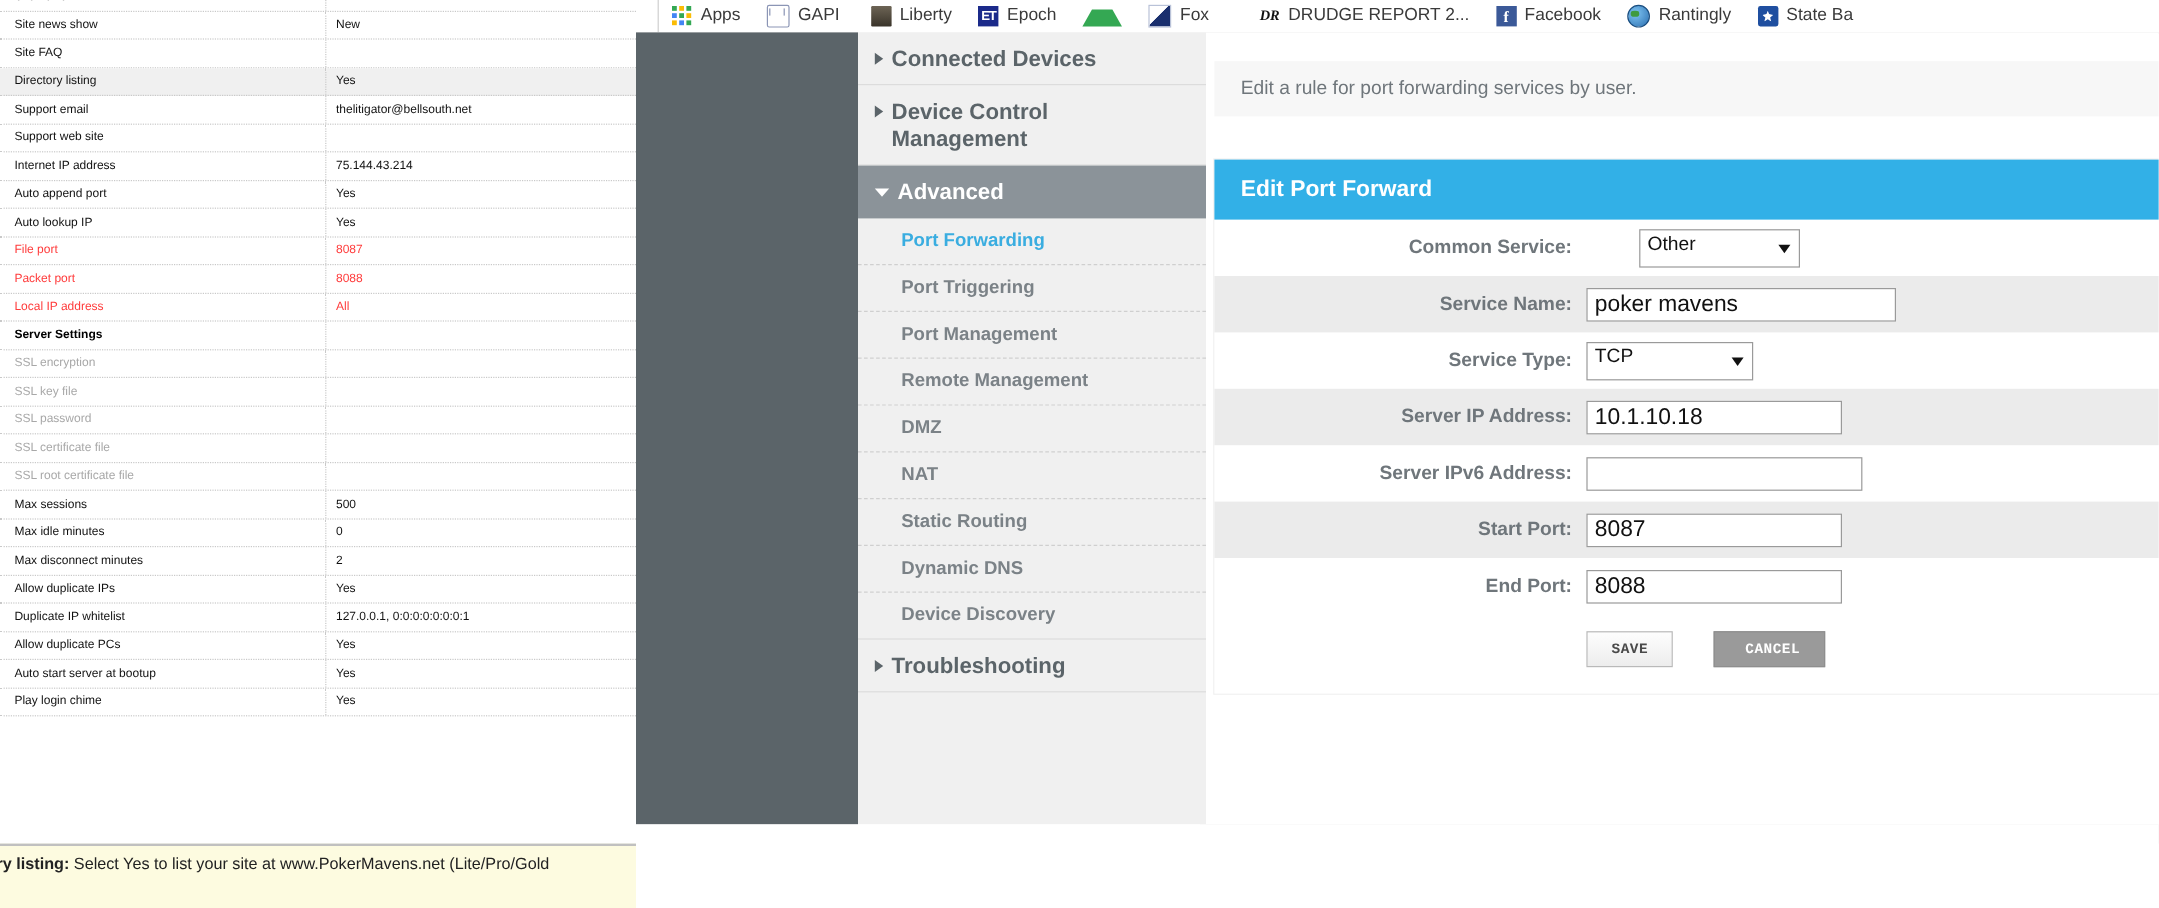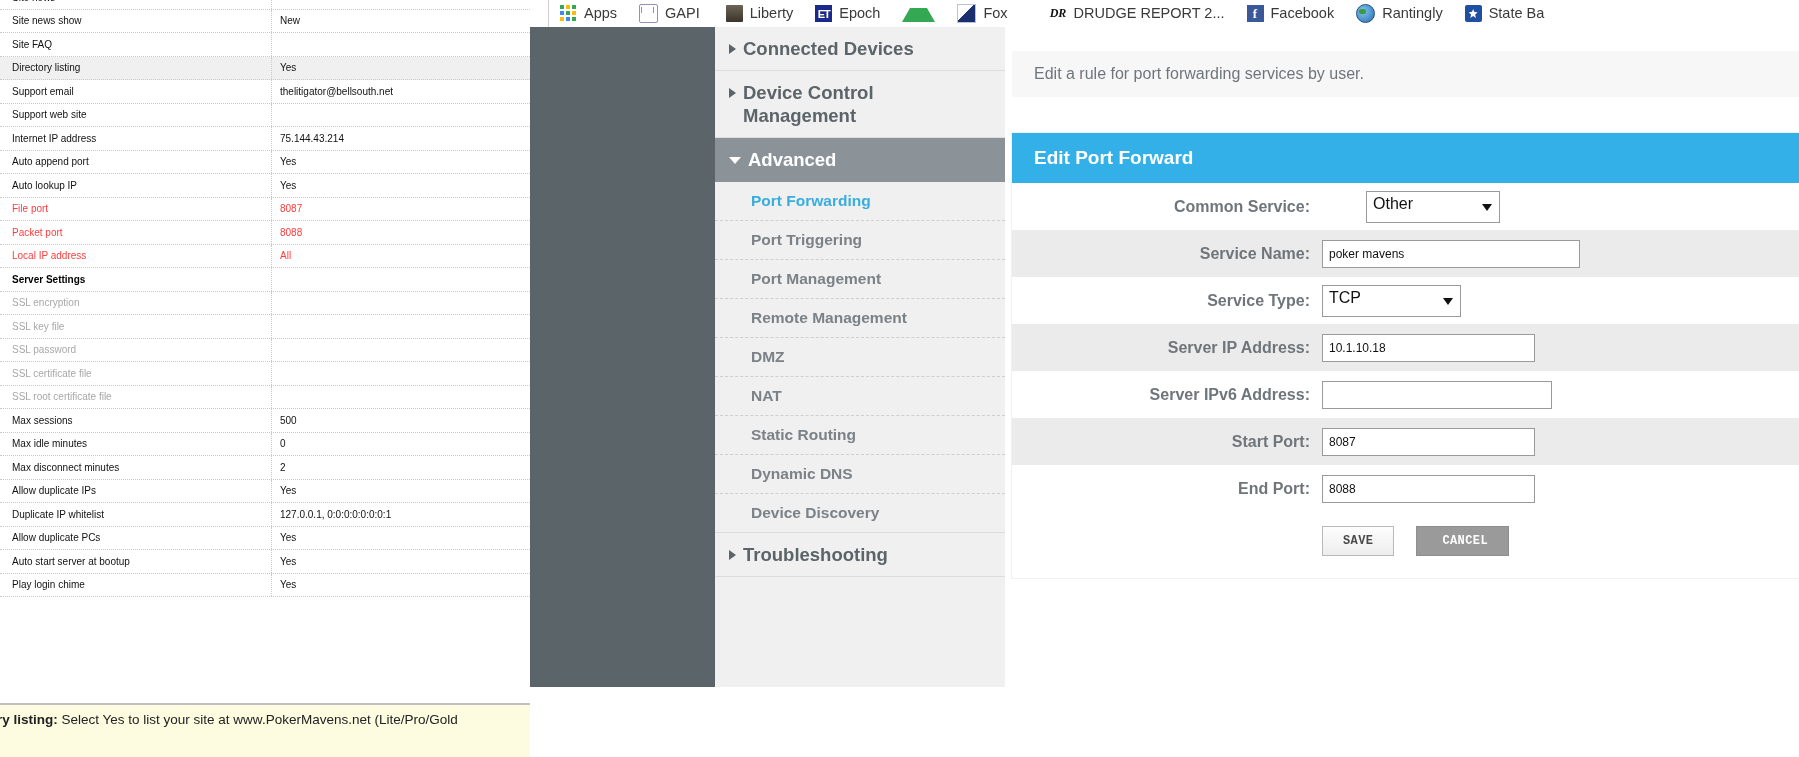--- a/index.html
+++ b/index.html
@@ -172,32 +172,32 @@
     position:relative;
   }
   .selwrap{position:relative;display:inline-block;}
   .selwrap .arw{
     position:absolute;right:8px;top:50%;margin-top:-3px;
     width:0;height:0;border-left:5px solid transparent;border-right:5px solid transparent;
     border-top:7px solid #111;pointer-events:none;
   }
   .txt{
     border:1px solid #9a9a9a;background:#ffffff;height:28px;
-    font-size:12px;color:#111;padding:2px 6px;box-sizing:border-box;
+    font-size:19px;color:#111;padding:2px 6px;box-sizing:border-box;
     font-family:"Liberation Sans",sans-serif;
   }
   #btn-row{display:flex;align-items:center;padding:14px 0 22px 0;}
   #btn-pad{width:310px;}
   .btn{
     font-size:12px;font-weight:bold;letter-spacing:.4px;
     padding:7px 20px;border:1px solid #b9b9b9;cursor:pointer;
     font-family:Liberation Mono, monospace;
   }
   .btn.save{background:linear-gradient(#fdfdfd,#ededed);color:#4a4a4a;}
-  .btn.cancel{background:#9a9a9a;color:#ffffff;border-color:#8e8e8e;margin-left:22px;padding-left:25px;}
+  .btn.cancel{background:#9a9a9a;color:#ffffff;border-color:#8e8e8e;margin-left:34px;padding-left:25px;}
   #page-foot{
     position:absolute;left:470px;top:660px;right:0;height:16px;background:#ececec;
   }
 </style>
 </head>
 <body>
 
 <div id="pm-app">
   <div id="pm-grid">
       <div class="pm-row">

